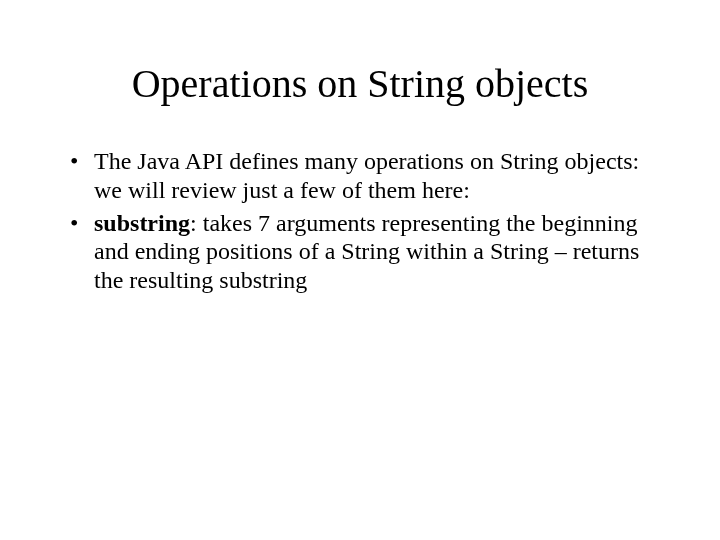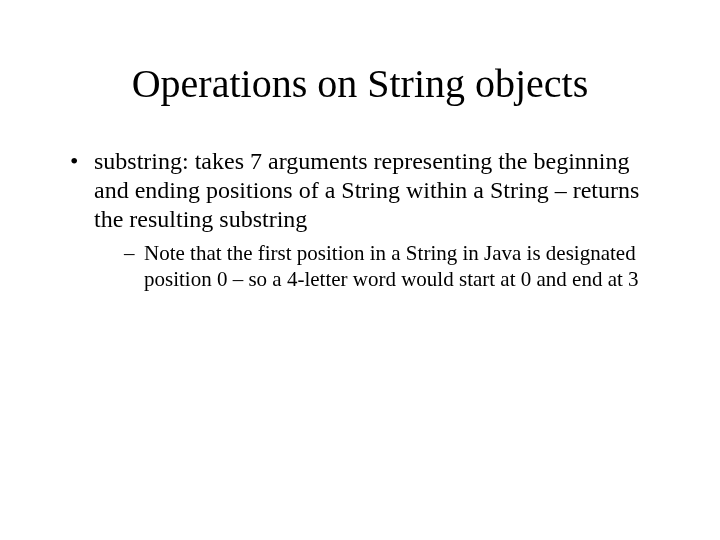--- a/index.html
+++ b/index.html
@@ -54,32 +54,32 @@
     padding-left: 20px;
     margin-bottom: 4px;
   }
   ul.level2 > li::before {
     content: "–";
     position: absolute;
     left: 0;
     top: 0;
   }
   .bold {
-    font-weight: normal;
+    font-weight: bold;
   }
 </style>
 </head>
 <body>
 
 <div class="slide">
   <h1 class="title">Operations on String objects</h1>
 
   <ul class="level1">
     <li>
+      <span>The Java API defines many operations on String objects: we will review just a few of them here:</span>
+    </li>
+    <li>
       <span class="bold">substring</span><span>: takes 7 arguments representing the beginning and ending positions of a String within a String – returns the resulting substring</span>
       <ul class="level2">
-        <li>
-          <span>Note that the first position in a String in Java is designated position 0 – so a 4-letter word would start at 0 and end at 3</span>
-        </li>
       </ul>
     </li>
   </ul>
 </div>
 
 </body></html>

